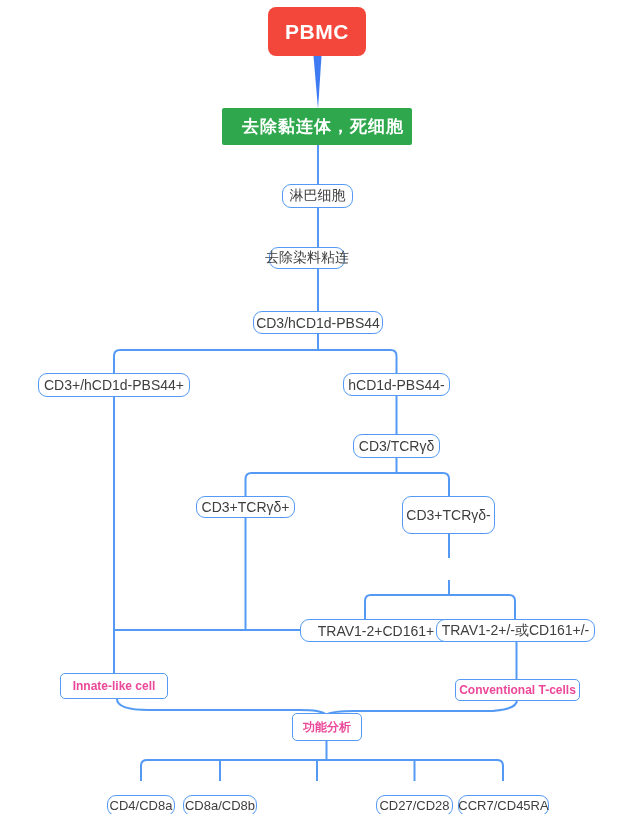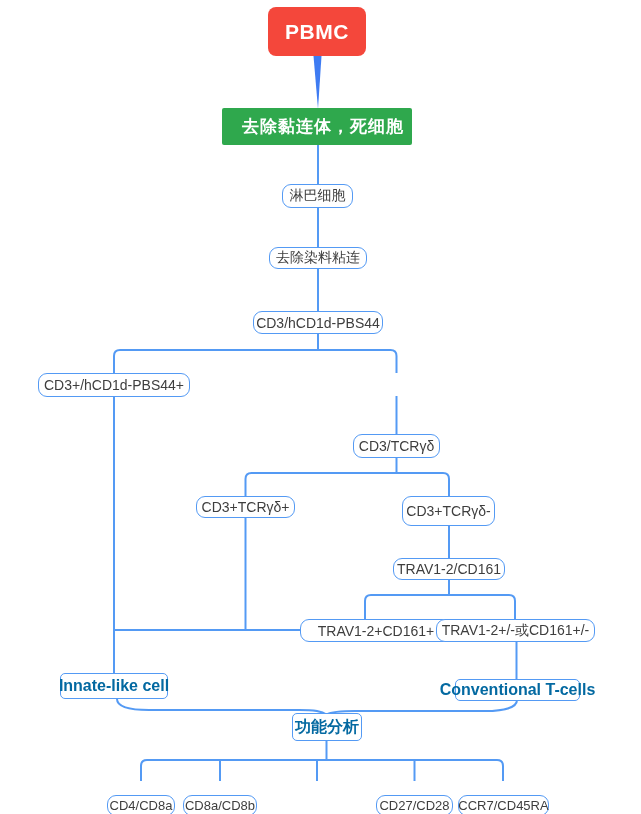--- a/index.html
+++ b/index.html
@@ -28,21 +28,21 @@
     background:#F4473B; border:none; color:#ffffff;
     font-weight:bold; font-size:21px; border-radius:8px;
     letter-spacing:0.5px;
   }
   .node-step {
     background:#2FA84D; border:none; color:#ffffff;
     font-weight:bold; font-size:17px; border-radius:2px;
     letter-spacing:1px;
     padding-left:12px;
   }
-  .node-bold { font-weight:bold; font-size:16px; border-radius:5px; color:#0369a1; }
+  .node-bold { font-weight:bold; font-size:12px; border-radius:5px; color:#ec4899; }
   .node-small { font-size:13px;margin-top:14px; }
 </style>
 </head>
 <body>
 
 <div class="canvas">
 
   <svg class="connector-layer" width="641" height="814" viewBox="0 0 641 814">
 
     <polygon points="313.5,56 321.5,56 318,109"></polygon>
@@ -78,34 +78,34 @@
     <path d="M317 760 L317 781"></path>
     <path d="M414.5 760 L414.5 781"></path>
   </svg>
 
   <div class="node node-root" style="left:268px;top:7px;width:98px;height:49px">PBMC</div>
 
   <div class="node node-step" style="left:222px;top:108px;width:190px;height:37px">去除黏连体，死细胞</div>
 
   <div class="node" style="left:282px;top:184px;width:71px;height:24px">淋巴细胞</div>
 
-  <div class="node" style="left:269px;top:247px;width:98px;height:22px">去除染料粘连</div>
+  <div class="node" style="left:269px;top:247px;width:76px;height:22px">去除染料粘连</div>
 
   <div class="node" style="left:253px;top:311px;width:130px;height:23px">CD3/hCD1d-PBS44</div>
 
   <div class="node" style="left:38px;top:373px;width:152px;height:24px">CD3+/hCD1d-PBS44+</div>
 
+  <div class="node" style="left:343px;top:373px;width:107px;height:23px">hCD1d-PBS44-</div>
 
   <div class="node" style="left:353px;top:434px;width:87px;height:24px">CD3/TCRγδ</div>
 
   <div class="node" style="left:196px;top:496px;width:99px;height:22px">CD3+TCRγδ+</div>
 
-  <div class="node" style="left:402px;top:496px;width:93px;height:30px">CD3+TCRγδ-</div>
+  <div class="node" style="left:402px;top:496px;width:93px;height:38px">CD3+TCRγδ-</div>
 
-  <div class="node" style="left:393px;top:558px;width:112px;height:22px">TRAV1-2/CD161</div>
 
   <div class="node" style="left:300px;top:619px;width:152px;height:23px">TRAV1-2+CD161+</div>
 
   <div class="node" style="left:436px;top:619px;width:159px;height:23px">TRAV1-2+/-或CD161+/-</div>
 
   <div class="node node-bold" style="left:60px;top:673px;width:108px;height:26px">Innate-like cell</div>
 
   <div class="node node-bold" style="left:455px;top:679px;width:125px;height:22px">Conventional T-cells</div>
 
   <div class="node node-bold" style="left:292px;top:713px;width:70px;height:28px">功能分析</div>

